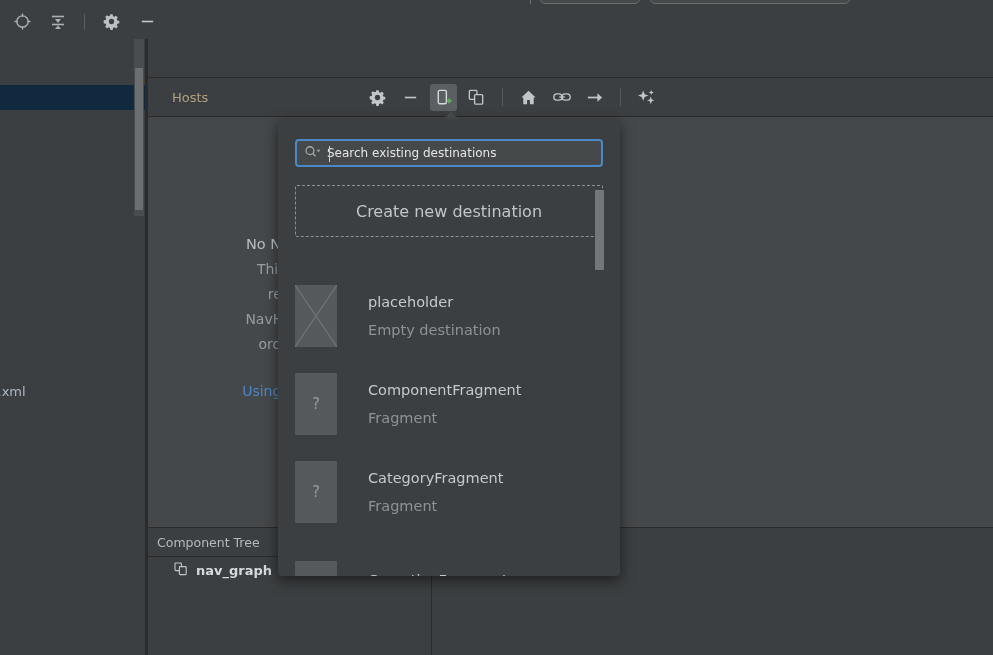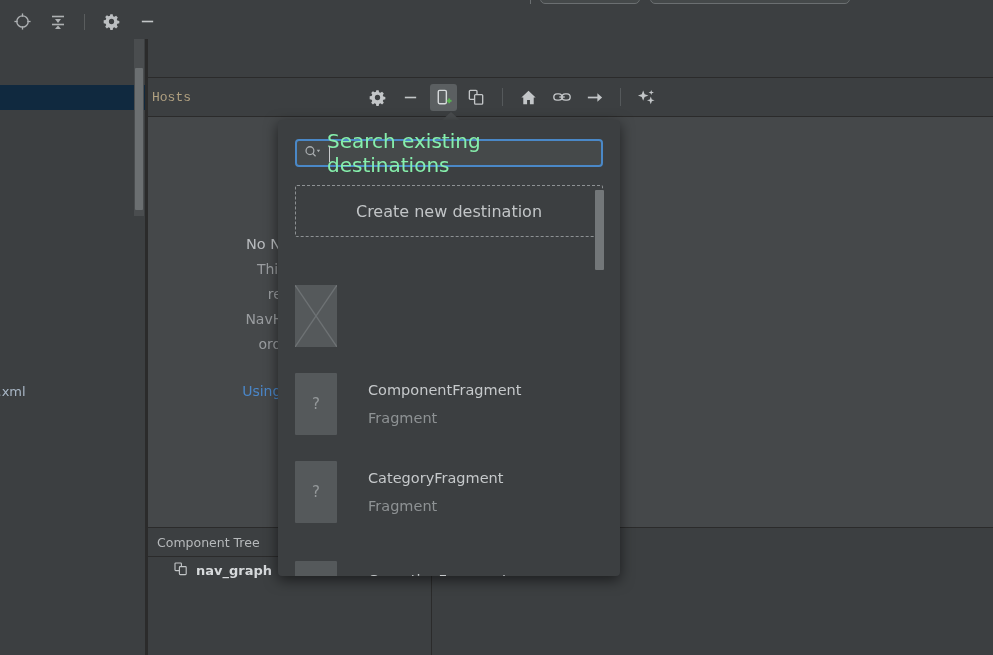--- a/index.html
+++ b/index.html
@@ -161,23 +161,22 @@
     left: 0; top: 39px;
     width: 845px; height: 38px;
     background: #3c3f41;
     display: flex;
     align-items: center;
     border-bottom: 1px solid #2b2b2b;
   }
   .hosts-label {
     color: #b0a080;
     font-size: 13px;
-    margin-left: 4px;
+    margin-left: 24px;
     flex: 0 0 auto;
-    font-family: Liberation Mono, monospace;
   }
   .hosts-tools {
     position: absolute;
     left: 216px; top: 0;
     height: 38px;
     display: flex;
     align-items: center;
     gap: 6px;
   }
   .tbtn {
@@ -271,22 +270,22 @@
     height: 28px;
     background: #45494a;
     border: 2px solid #4a88c7;
     border-radius: 4px;
     display: flex;
     align-items: center;
     padding-left: 7px;
     box-sizing: border-box;
   }
   .search-placeholder {
-    color: #86efac;
-    font-size: 20px;
+    color: #e5e5e5;
+    font-size: 12px;
     margin-left: 6px;
   }
   .caret-line {
     position: absolute;
     left: 32px; top: 5px;
     width: 1px; height: 16px;
     background: #c8cbcd;
   }
 
   .create-dest {
@@ -529,20 +528,24 @@
 
     <div class="dest-list">
 
       <div class="dest-item">
         <span class="thumb">
           <svg width="42" height="62" viewBox="0 0 42 62" style="display:block">
             <line x1="0" y1="0" x2="42" y2="62" stroke="#6e7274" stroke-width="1.3"></line>
             <line x1="42" y1="0" x2="0" y2="62" stroke="#6e7274" stroke-width="1.3"></line>
           </svg>
         </span>
+        <span class="dest-text">
+          <span class="dest-name">placeholder</span>
+          <div class="dest-sub">Empty destination</div>
+        </span>
       </div>
 
       <div class="dest-item">
         <span class="thumb qmark">?</span>
         <span class="dest-text">
           <span class="dest-name">ComponentFragment</span>
           <div class="dest-sub">Fragment</div>
         </span>
       </div>
 

